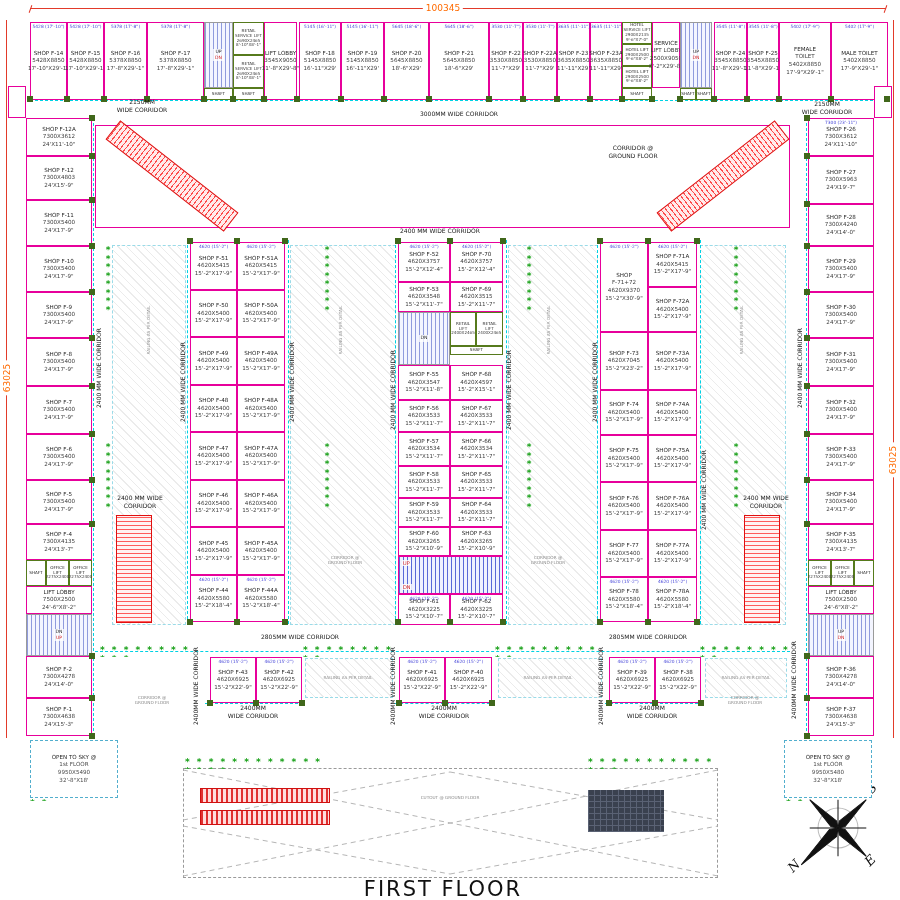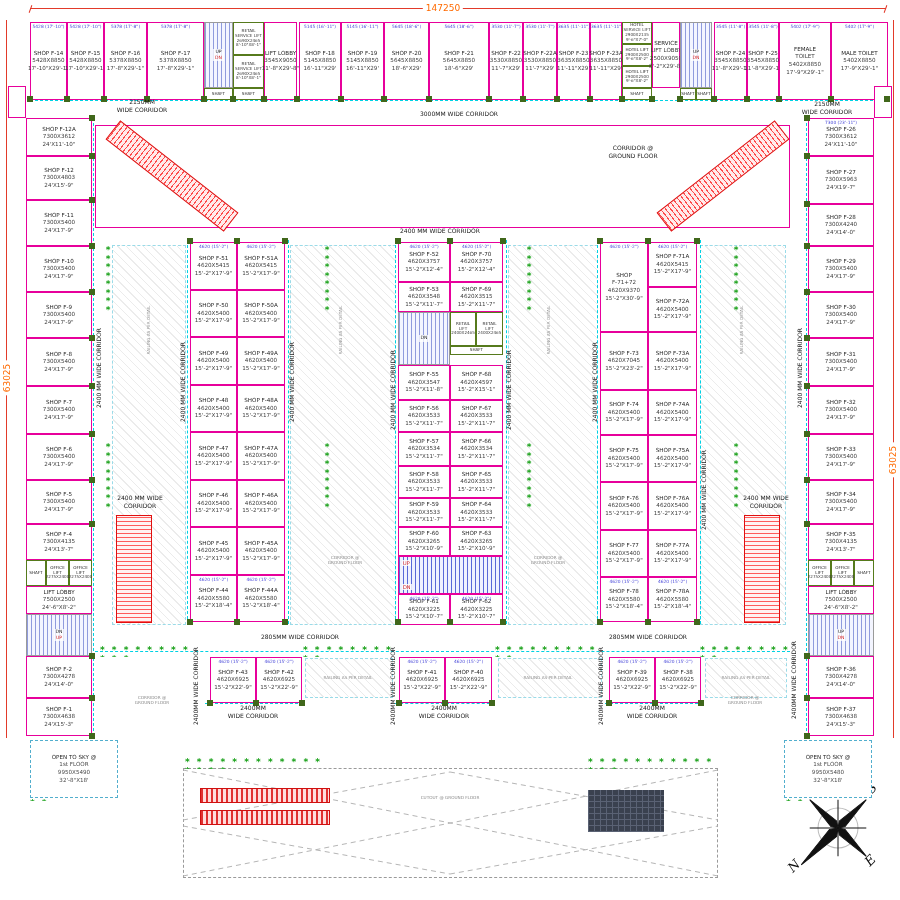--- a/index.html
+++ b/index.html
@@ -68,21 +68,21 @@
 <body>
 
 <div id="plan">
 
   <div class="cvoid"></div>
 
   <div class="dimh">
     <span class="tick" style="left:0"></span>
       <span class="tick" style="right:0"></span>
   </div>
-  <div class="dimlabel" style="left:443px;top:8px">147250</div>
+  <div class="dimlabel" style="left:443px;top:8px">100345</div>
   <div class="dimv" style="left:6px"></div>
   <div class="dimlabel rot" style="left:7px;top:378px">63025</div>
   <div class="dimv" style="left:893px"></div>
   <div class="dimlabel rot" style="left:893px;top:460px">63025</div>
 
   <div class="bdash"></div>
   <svg class="bsvg" width="900" height="900">
     <g stroke="#b5b5b5" stroke-width="1" stroke-dasharray="5,4" fill="none">
       <line x1="183" y1="820" x2="450" y2="772"></line>
       <line x1="450" y1="772" x2="718" y2="820"></line>
@@ -107,20 +107,21 @@
       </g>
       <g font-family="DejaVu Serif, serif" font-style="italic" font-size="13" fill="#111" text-anchor="middle">
         <text transform="translate(0,-58) rotate(90)">N</text>
         <text transform="translate(0,52) rotate(90)">S</text>
         <text transform="translate(50,0) rotate(90)">W</text>
         <text transform="translate(-50,0) rotate(90)">E</text>
       </g>
     </g>
   </svg>
 
+  <div class="title">FIRST FLOOR</div>
 <div class="voidx" style="left: 112px; top: 245px; width: 74px; height: 380px;"></div>
     <div class="voidx" style="left: 290px; top: 245px; width: 106px; height: 380px;"></div>
     <div class="voidx" style="left: 508px; top: 245px; width: 90px; height: 380px;"></div>
     <div class="voidx" style="left: 700px; top: 245px; width: 86px; height: 380px;"></div>
     <div class="voidx" style="left: 305px; top: 658px; width: 88px; height: 40px;"></div>
     <div class="voidx" style="left: 498px; top: 658px; width: 104px; height: 40px;"></div>
     <div class="voidx" style="left: 705px; top: 658px; width: 82px; height: 40px;"></div>
     <div class="cl clh" style="left: 30px; top: 100px; width: 858px;"></div>
     <div class="cl clv" style="left: 93px; top: 118px; height: 618px;"></div>
     <div class="cl clv" style="left: 806px; top: 118px; height: 618px;"></div>

